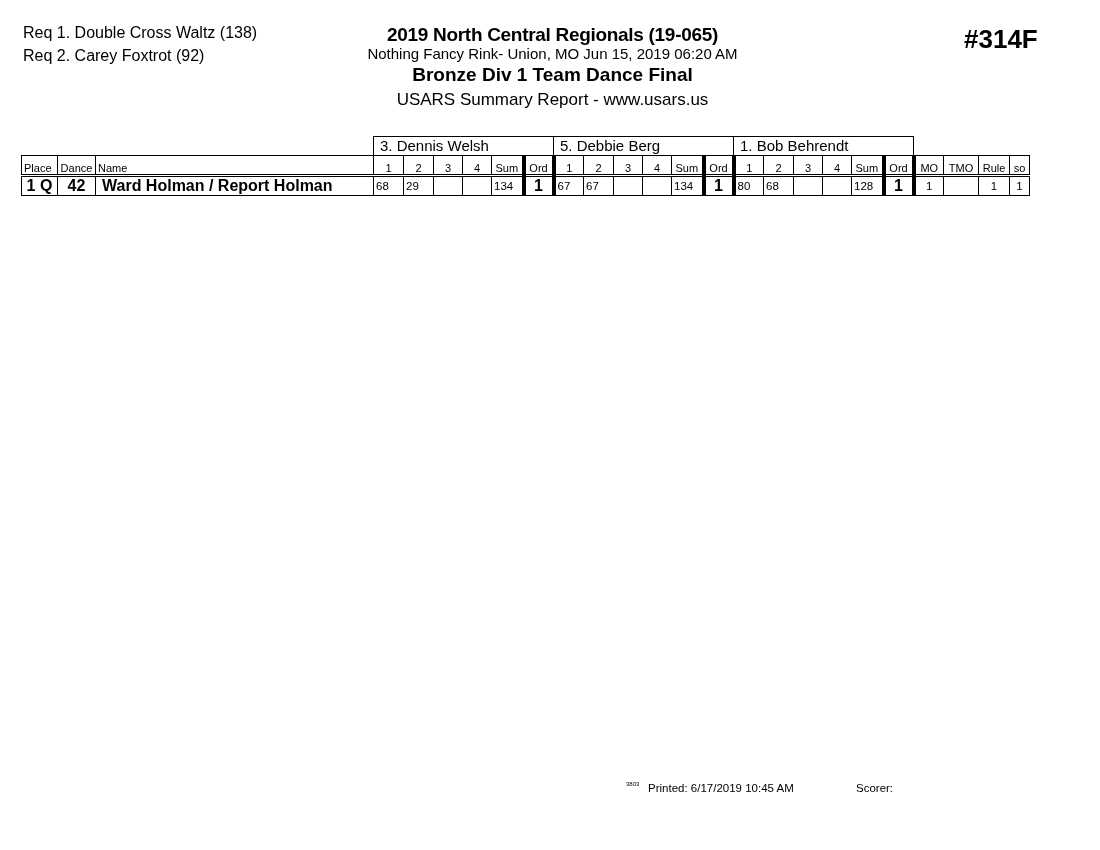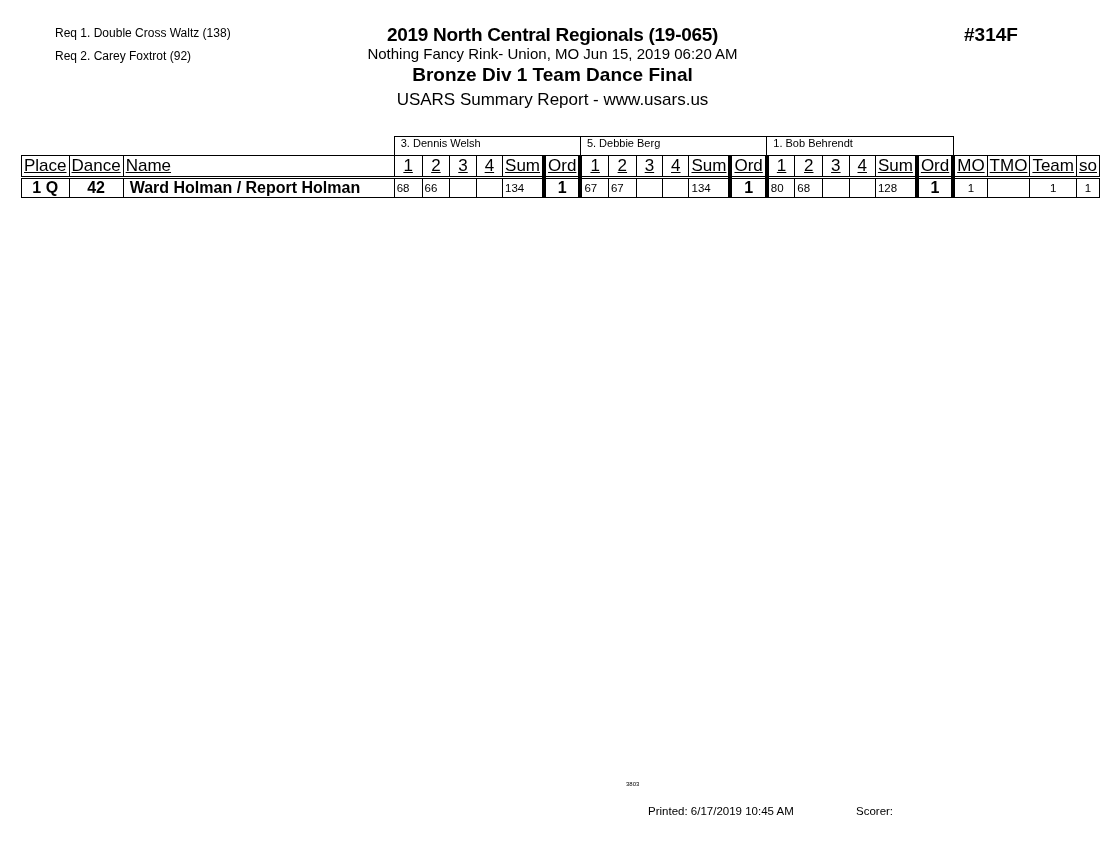--- a/index.html
+++ b/index.html
@@ -1,44 +1,44 @@
 <!DOCTYPE html>
 <html><head>
 <meta charset="utf-8">
 <style>
   html, body { margin:0; padding:0; background:#fff; }
   body { width:1100px; height:850px; position:relative; overflow:hidden;
          font-family:"Liberation Sans", sans-serif; color:#000; }
   .abs { position:absolute; }
-  .req { left:23px; font-size:12px; line-height:14px;margin-left:32px; }
+  .req { left:23px; font-size:16px; line-height:14px; }
   .req1 { top:26px; } .req2 { top:49px; }
   .title { left:0; width:1105px; text-align:center; }
   .t1 { top:24px; font-size:19px; font-weight:bold; letter-spacing:-0.3px; }
   .t2 { top:45px; font-size:15px; }
   .t3 { top:64px; font-size:19px; font-weight:bold; }
   .t4 { top:90px; font-size:17px; }
-  .eventno { left:964px; top:24px; font-size:19px; font-weight:bold; }
+  .eventno { left:964px; top:24px; font-size:26px; font-weight:bold; }
 
   table.sum { position:absolute; left:21px; top:136px; border-collapse:collapse;
               font-size:11.5px; table-layout:fixed; }
   table.sum td { border:1px solid #000; padding:0 2px; height:18px; white-space:nowrap;
                  overflow:hidden; }
-  table.sum tr.judges td { height:18px; vertical-align:top; font-size:11px; padding-left:6px; }
+  table.sum tr.judges td { height:18px; vertical-align:top; font-size:15px; padding-left:6px; }
   table.sum tr.judges td.blank { border:none; }
   table.sum tr.hdr td { height:18px; text-align:center; vertical-align:bottom;
-                        border-bottom:3px double #000; font-size:17px;text-decoration:underline; }
+                        border-bottom:3px double #000; font-size:11px; }
   table.sum tr.hdr td.left { text-align:left; }
   table.sum tr.row td { height:17px; text-align:left; }
   .c { text-align:center !important; }
   .r { text-align:right; }
   .b { font-weight:bold; }
   .thick-l { border-left:4px solid #000 !important; }
   .big { font-size:16px; }
 
-  .footer { top:782px; font-size:11.5px;margin-top:23px; }
+  .footer { top:782px; font-size:11.5px; }
   .tiny { left:626px; top:781px; font-size:6px; }
   .printed { left:648px; }
   .scorer { left:856px;text-align:right; }
 </style>
 </head>
 <body>
 
 <div class="abs req req1">Req  1.  Double Cross Waltz (138)</div>
 <div class="abs req req2">Req  2.  Carey Foxtrot (92)</div>
 
@@ -105,30 +105,30 @@
 
     <td class="thick-l">1</td>
     <td>2</td>
     <td>3</td>
     <td>4</td>
     <td>Sum</td>
     <td class="thick-l">Ord</td>
 
     <td class="thick-l">MO</td>
     <td>TMO</td>
-    <td>Team</td>
+    <td>Rule</td>
     <td>so</td>
   </tr>
   <tr class="row">
     <td class="c b big">1 Q</td>
     <td class="c b big">42</td>
     <td class="b big" style="padding-left:6px">Ward Holman / Report Holman</td>
 
     <td>68</td>
-    <td>66</td>
+    <td>29</td>
     <td></td>
     <td></td>
     <td class="r">134</td>
     <td class="thick-l c b big">1</td>
 
     <td class="thick-l">67</td>
     <td>67</td>
     <td></td>
     <td></td>
     <td class="r">134</td>

